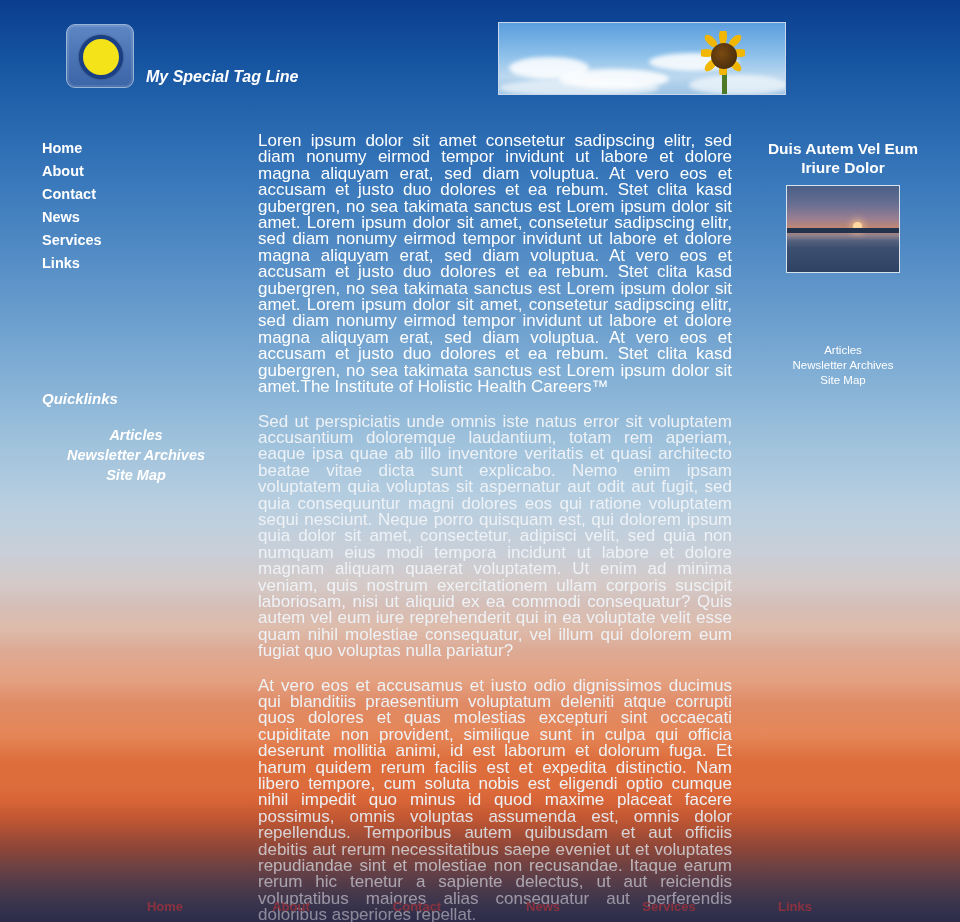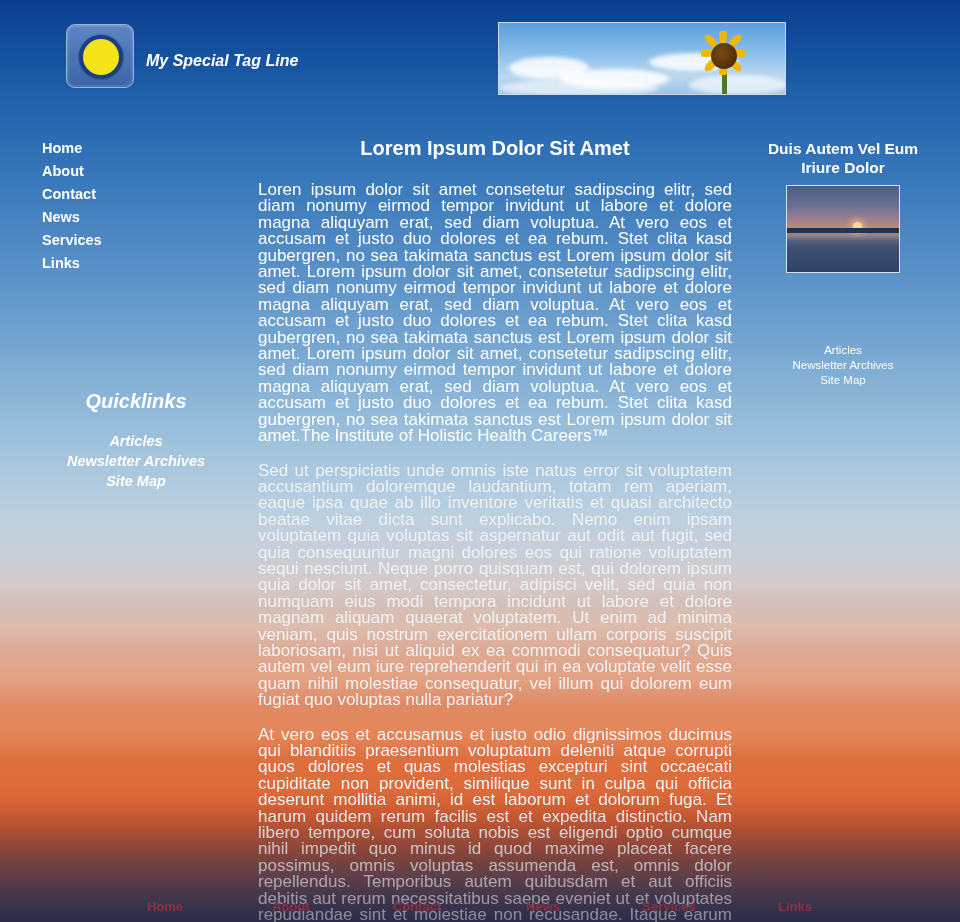--- a/index.html
+++ b/index.html
@@ -88,21 +88,21 @@
   }
   .site-title {
     position: absolute; left: 146px; top: 34px;
     font-size: 23px;
     font-weight: bold;
     color: #2f63ad;
     letter-spacing: 0.5px;
     text-shadow: 0 1px 0 rgba(255,255,255,0.06);
   }
   .tagline {
-    position: absolute; left: 146px; top: 52px;
+    position: absolute; left: 146px; top: 68px;
     font-size: 16px;
     font-style: italic;
     font-weight: bold;
     color: #ffffff;
   }
   .header-photo {
     position: absolute; left: 498px; top: 22px;
     width: 288px; height: 73px;
     border: 1px solid #c8d8ea;
     overflow: hidden;
@@ -161,22 +161,21 @@
     font-size: 14.5px;
     font-weight: bold;
     color: #ffffff;
     padding: 3px 0;
     line-height: 17px;
     cursor: pointer;
   }
 
   .quicklinks-title {
     margin-top: 115px;
-    text-align: center;
-    font-size: 20px;
+    font-size: 15px;
     font-weight: bold;
     font-style: italic;
     color: #ffffff;
     padding-right: 10px;
   }
   .quicklinks-list {
     list-style: none;
     margin: 18px 0 0 0;
     padding: 0;
     text-align: center;
@@ -355,21 +354,20 @@
 
       <div class="quicklinks-title">Quicklinks</div>
       <ul class="quicklinks-list">
         <li>Articles</li>
         <li>Newsletter Archives</li>
         <li>Site Map</li>
       </ul>
     </div>
 
     <div class="col-main">
-      <h1 class="main-title">Lorem Ipsum Dolor Sit Amet</h1>
       <p class="body-text p1">Loren ipsum dolor sit amet consetetur sadipscing elitr, sed diam nonumy eirmod tempor invidunt ut labore et dolore magna aliquyam erat, sed diam voluptua. At vero eos et accusam et justo duo dolores et ea rebum. Stet clita kasd gubergren, no sea takimata sanctus est Lorem ipsum dolor sit amet. Lorem ipsum dolor sit amet, consetetur sadipscing elitr, sed diam nonumy eirmod tempor invidunt ut labore et dolore magna aliquyam erat, sed diam voluptua. At vero eos et accusam et justo duo dolores et ea rebum. Stet clita kasd gubergren, no sea takimata sanctus est Lorem ipsum dolor sit amet. Lorem ipsum dolor sit amet, consetetur sadipscing elitr, sed diam nonumy eirmod tempor invidunt ut labore et dolore magna aliquyam erat, sed diam voluptua. At vero eos et accusam et justo duo dolores et ea rebum. Stet clita kasd gubergren, no sea takimata sanctus est Lorem ipsum dolor sit amet.The Institute of Holistic Health Careers™</p>
       <p class="body-text p2">Sed ut perspiciatis unde omnis iste natus error sit voluptatem accusantium doloremque laudantium, totam rem aperiam, eaque ipsa quae ab illo inventore veritatis et quasi architecto beatae vitae dicta sunt explicabo. Nemo enim ipsam voluptatem quia voluptas sit aspernatur aut odit aut fugit, sed quia consequuntur magni dolores eos qui ratione voluptatem sequi nesciunt. Neque porro quisquam est, qui dolorem ipsum quia dolor sit amet, consectetur, adipisci velit, sed quia non numquam eius modi tempora incidunt ut labore et dolore magnam aliquam quaerat voluptatem. Ut enim ad minima veniam, quis nostrum exercitationem ullam corporis suscipit laboriosam, nisi ut aliquid ex ea commodi consequatur? Quis autem vel eum iure reprehenderit qui in ea voluptate velit esse quam nihil molestiae consequatur, vel illum qui dolorem eum fugiat quo voluptas nulla pariatur?</p>
       <p class="body-text p3">At vero eos et accusamus et iusto odio dignissimos ducimus qui blanditiis praesentium voluptatum deleniti atque corrupti quos dolores et quas molestias excepturi sint occaecati cupiditate non provident, similique sunt in culpa qui officia deserunt mollitia animi, id est laborum et dolorum fuga. Et harum quidem rerum facilis est et expedita distinctio. Nam libero tempore, cum soluta nobis est eligendi optio cumque nihil impedit quo minus id quod maxime placeat facere possimus, omnis voluptas assumenda est, omnis dolor repellendus. Temporibus autem quibusdam et aut officiis debitis aut rerum necessitatibus saepe eveniet ut et voluptates repudiandae sint et molestiae non recusandae. Itaque earum rerum hic tenetur a sapiente delectus, ut aut reiciendis voluptatibus maiores alias consequatur aut perferendis doloribus asperiores repellat.</p>
 
       <div class="follow">
         <span class="follow-row">
           <span>Follow us on:</span>
           <span class="social tw"></span>
           <span class="social yt"></span>
           <span class="social fb"></span>

